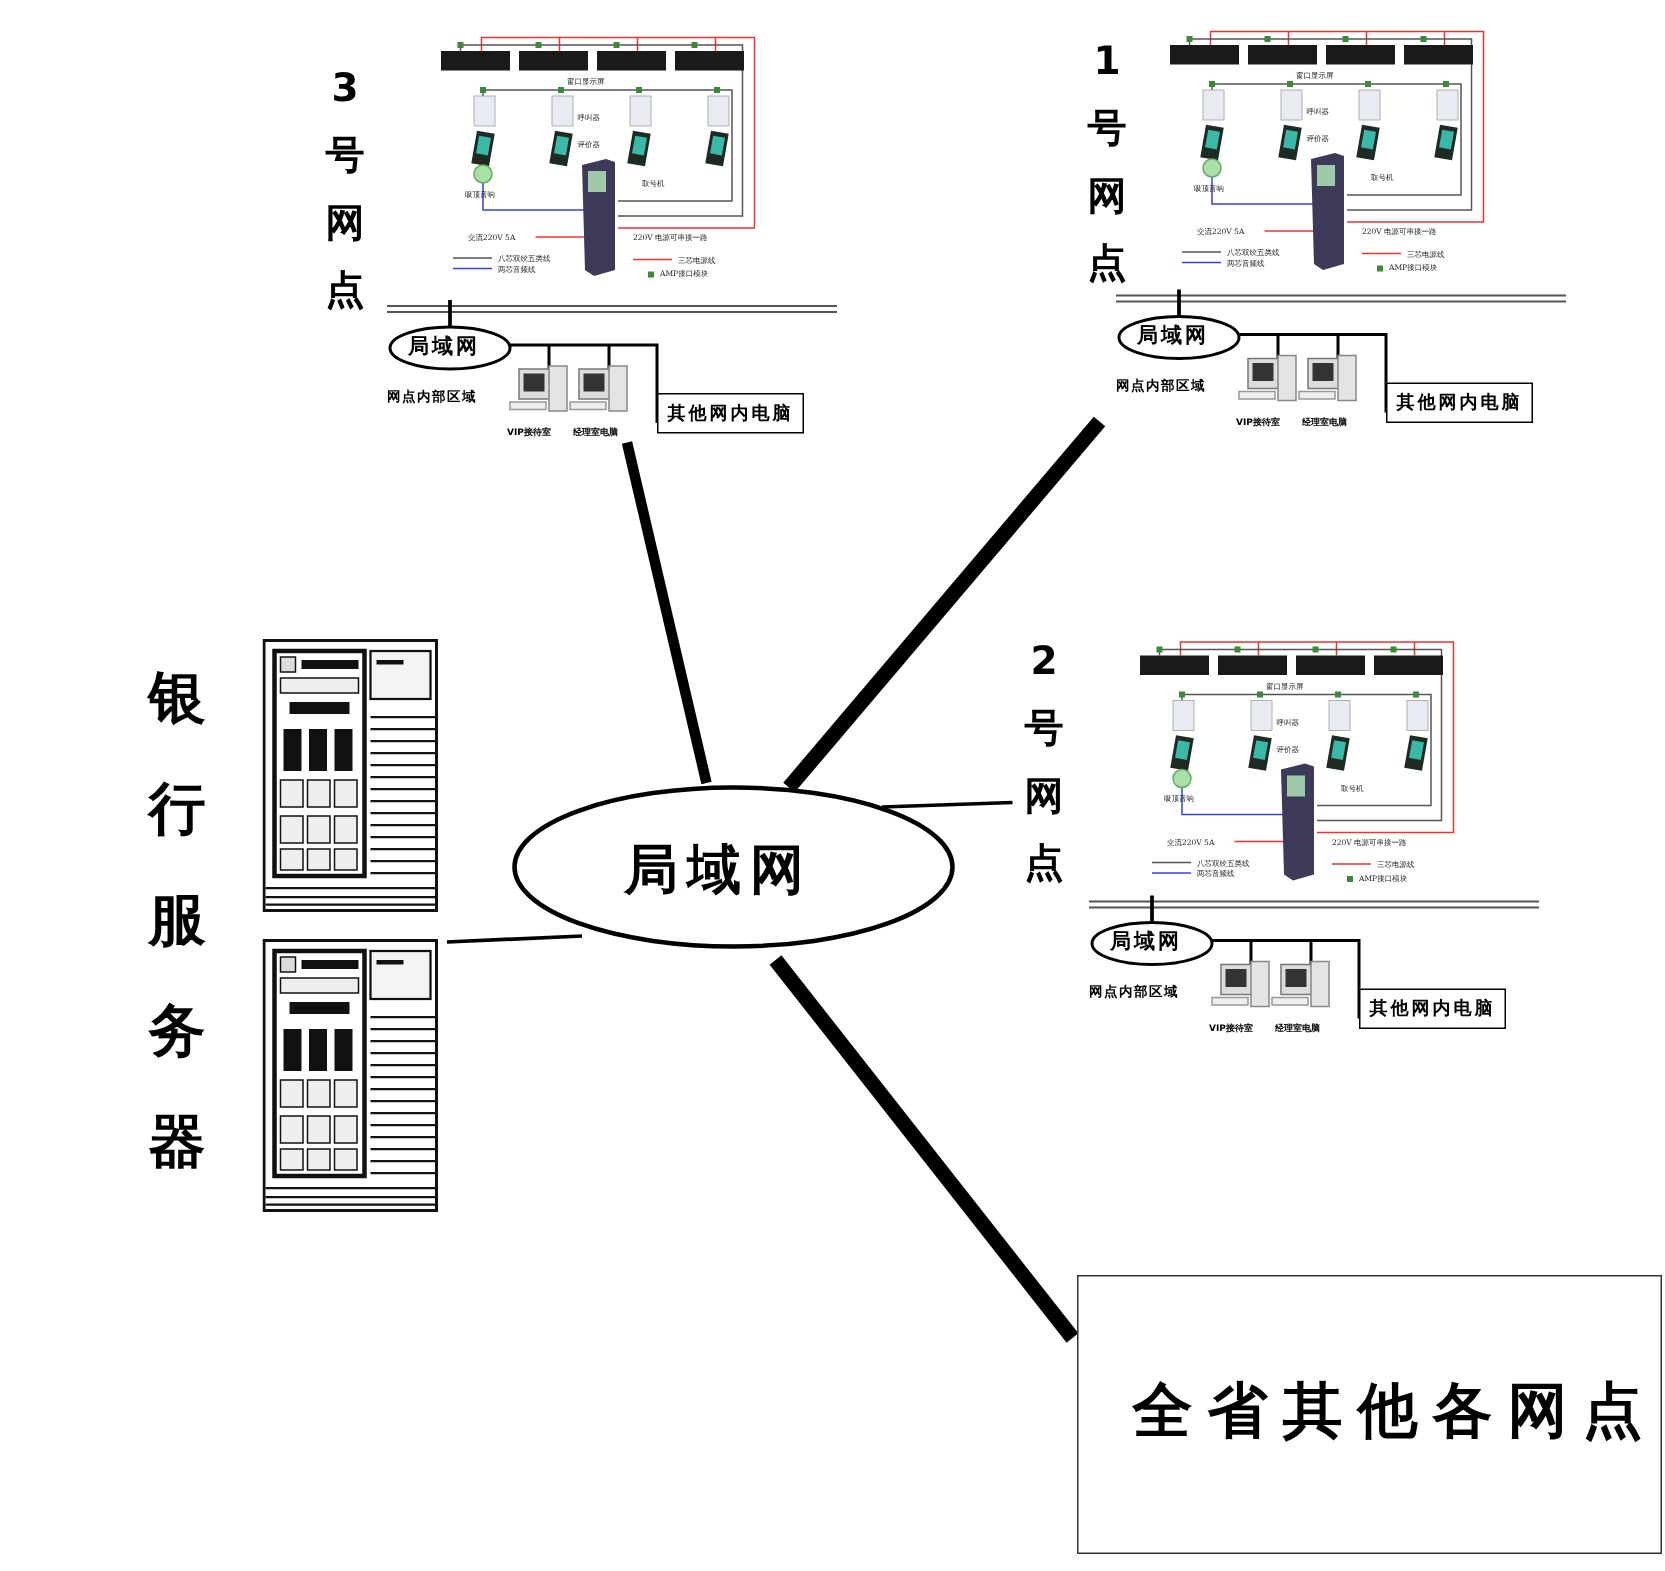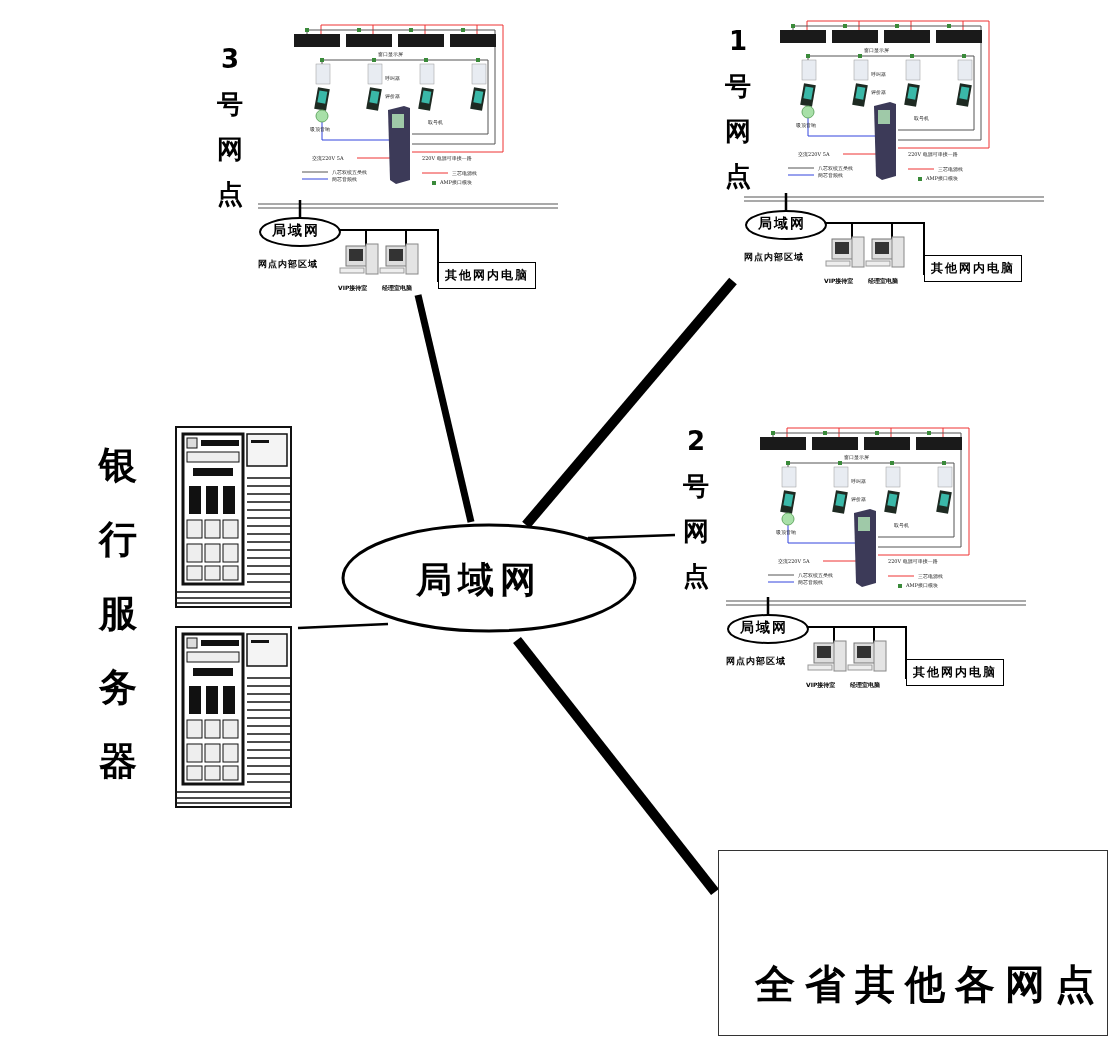--- a/index.html
+++ b/index.html
@@ -13,21 +13,21 @@
   .server-label span { font-size: 38px; height: 74px; }
   .core-label { position: absolute; font-size: 36px; font-weight: bold; letter-spacing: 6px; }
   .mini-lan { position: absolute; font-size: 14px; font-weight: bold; letter-spacing: 2px; }
   .other-pc { position: absolute; border: 1.5px solid #000; background: #fff;
               font-size: 12px; font-weight: bold; letter-spacing: 2px; padding: 4px 6px; white-space: nowrap; }
   .zone { position: absolute; font-size: 9px; font-weight: bold; letter-spacing: 1px; white-space: nowrap; }
   .pc-cap { position: absolute; font-size: 6px; font-weight: bold; white-space: nowrap; }
   .tiny { position: absolute; font-size: 5px; white-space: nowrap; color: #222; font-family: "DejaVu Serif", serif; }
   .province-box { position: absolute; left: 718px; top: 850px; width: 388px; height: 184px;
                   border: 1.5px solid #333; background: #fff; }
-  .province-text { position: absolute; left: 755px; top: 913px; font-size: 40px; font-weight: bold; letter-spacing: 10px; white-space: nowrap; margin-top: 44px; }
+  .province-text { position: absolute; left: 755px; top: 913px; font-size: 40px; font-weight: bold; letter-spacing: 10px; white-space: nowrap; }
 </style>
 </head>
 <body>
 
 <svg class="canvas" width="1110" height="1047">
 
   <line x1="418" y1="295" x2="471" y2="522" stroke="#000" stroke-width="7"></line>
 
   <line x1="733" y1="281" x2="526" y2="525" stroke="#000" stroke-width="10"></line>
 

